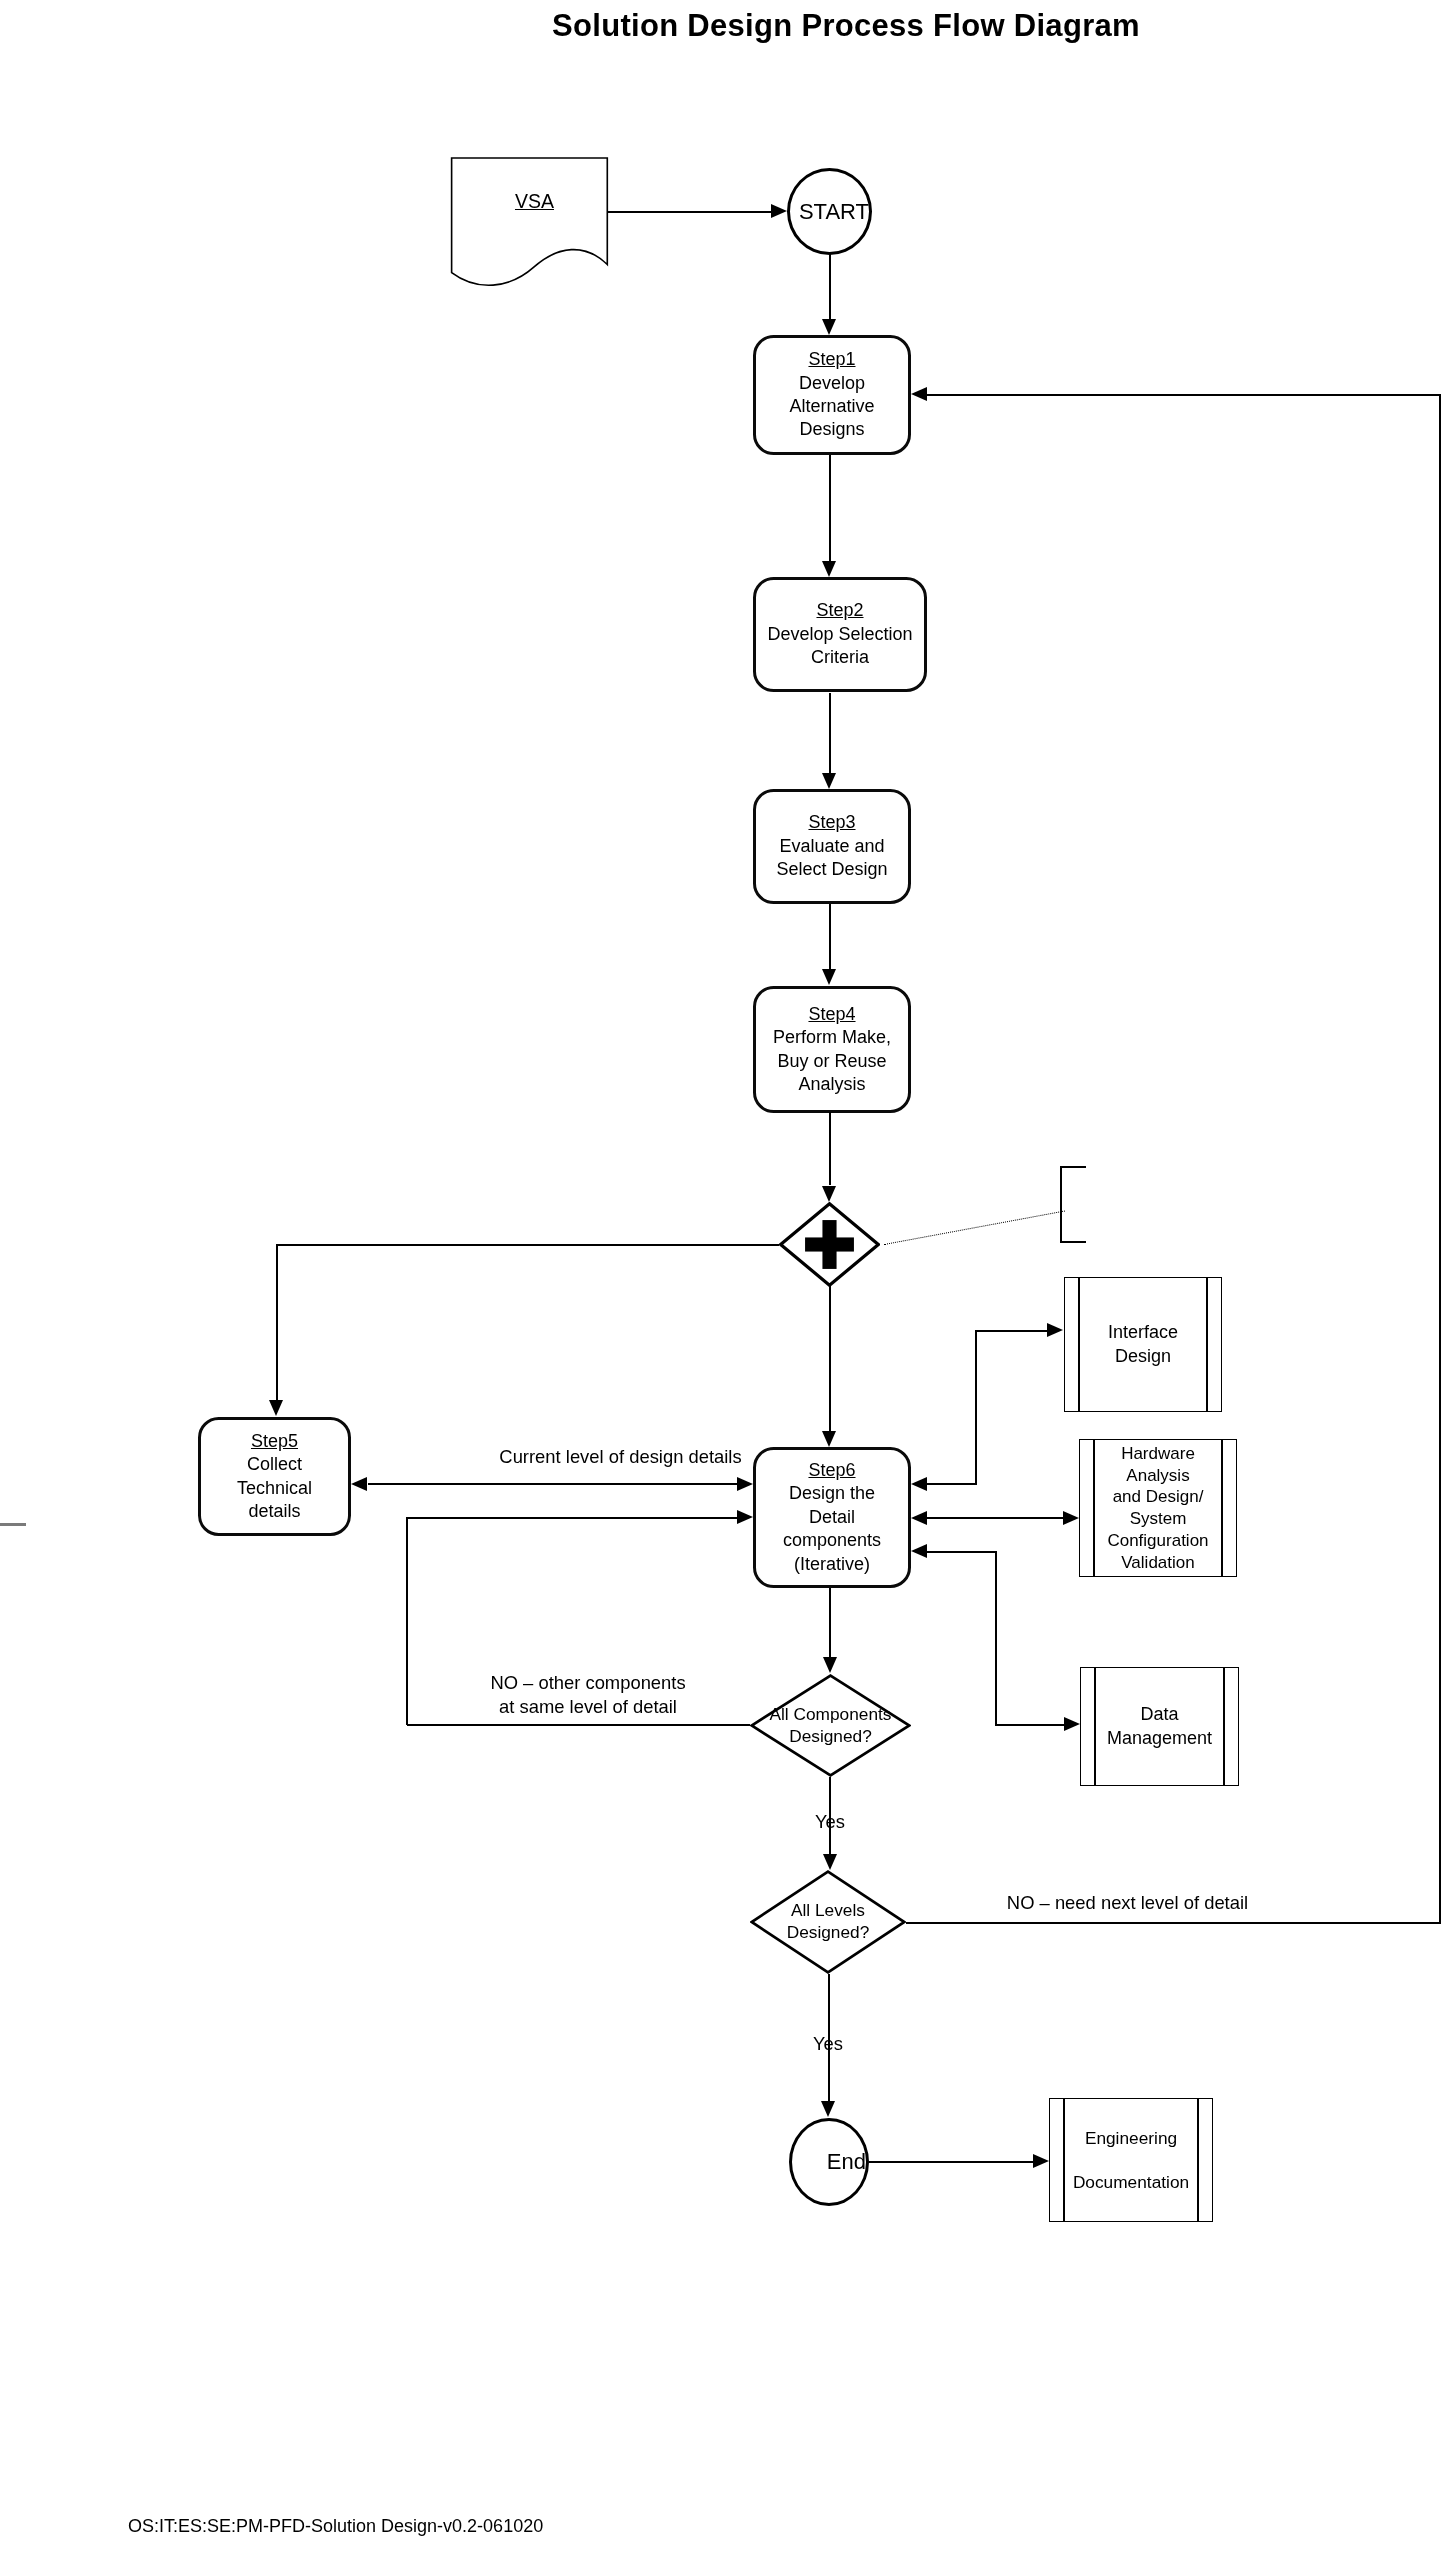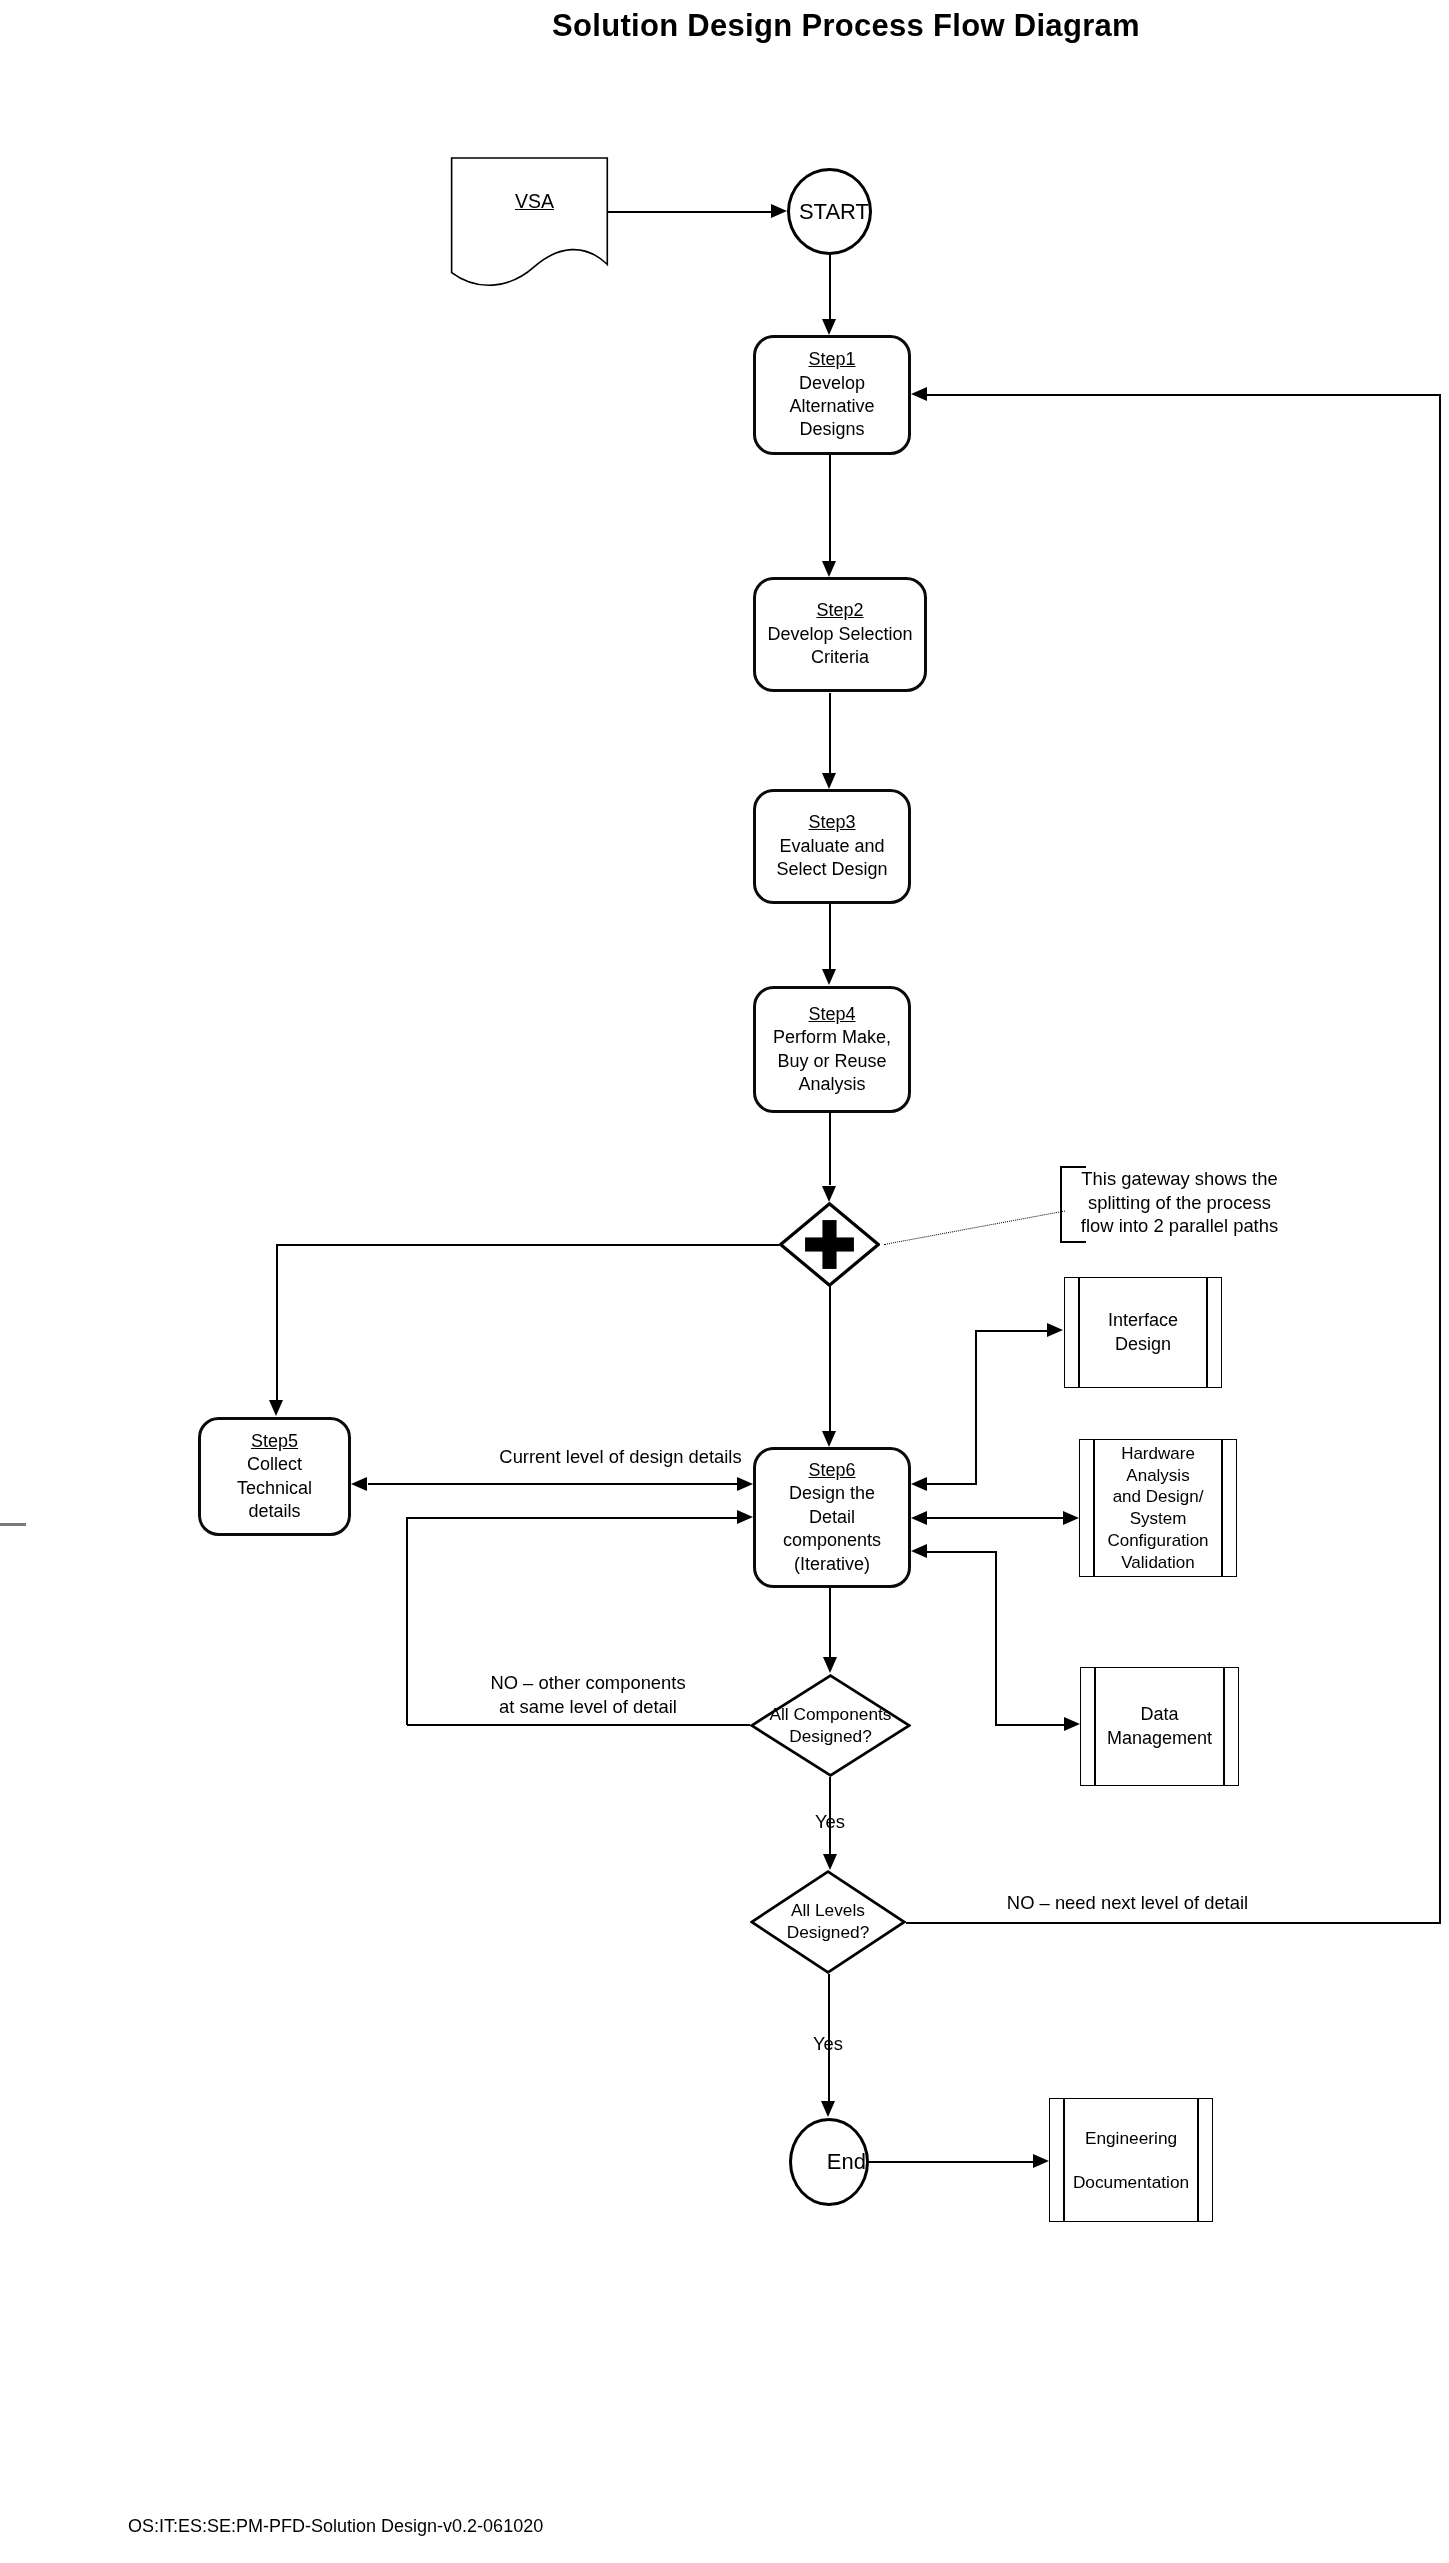--- a/index.html
+++ b/index.html
@@ -96,23 +96,20 @@
     <g>
       <rect x="80" y="33" width="26" height="90" fill="#000000"></rect>
       <rect x="48" y="65" width="90" height="26" fill="#000000"></rect>
     </g>
   </svg>
 
   <div class="dotted" style="left:884px;top:1244px;width:184px;transform:rotate(-10.5deg);"></div>
   <div class="vl" style="left:1060px;top:1166px;height:77px;"></div>
   <div class="hl" style="left:1060px;top:1166px;width:26px;"></div>
   <div class="hl" style="left:1060px;top:1241px;width:26px;"></div>
-  <div class="txt lbl" style="left:1071px;top:1167px;width:217px;">This gateway shows the
-splitting of the process
-flow into 2 parallel paths</div>
 
   <div class="hl" style="left:276px;top:1244px;width:503px;"></div>
   <div class="vl" style="left:276px;top:1244px;height:157px;"></div>
   <div class="arr d" style="left:269px;top:1400px;"></div>
 
   <div class="vl" style="left:829px;top:1286px;height:145px;"></div>
   <div class="arr d" style="left:822px;top:1431px;"></div>
 
   <div class="proc" style="left:198px;top:1417px;width:153px;height:119px;">
     <span class="pid">Step5</span>
@@ -134,21 +131,21 @@
   <div class="arr r" style="left:737px;top:1510px;"></div>
   <div class="vl" style="left:406px;top:1517px;height:208px;"></div>
   <div class="hl" style="left:407px;top:1724px;width:343px;"></div>
 
   <div class="vl" style="left:975px;top:1330px;height:153px;"></div>
   <div class="hl" style="left:975px;top:1330px;width:72px;"></div>
   <div class="arr r" style="left:1047px;top:1323px;"></div>
   <div class="hl" style="left:927px;top:1483px;width:50px;"></div>
   <div class="arr l" style="left:911px;top:1477px;"></div>
 
-  <div class="sub" style="left:1064px;top:1277px;width:158px;height:111px;">
+  <div class="sub" style="left:1064px;top:1277px;width:158px;height:135px;">
     <div class="bar bl"></div>
     <div class="bar br"></div>
     <span class="txt" style="position:static;">Interface
 Design</span>
   </div>
 
   <div class="hl" style="left:927px;top:1517px;width:136px;"></div>
   <div class="arr l" style="left:911px;top:1511px;"></div>
   <div class="arr r" style="left:1063px;top:1511px;"></div>
 

